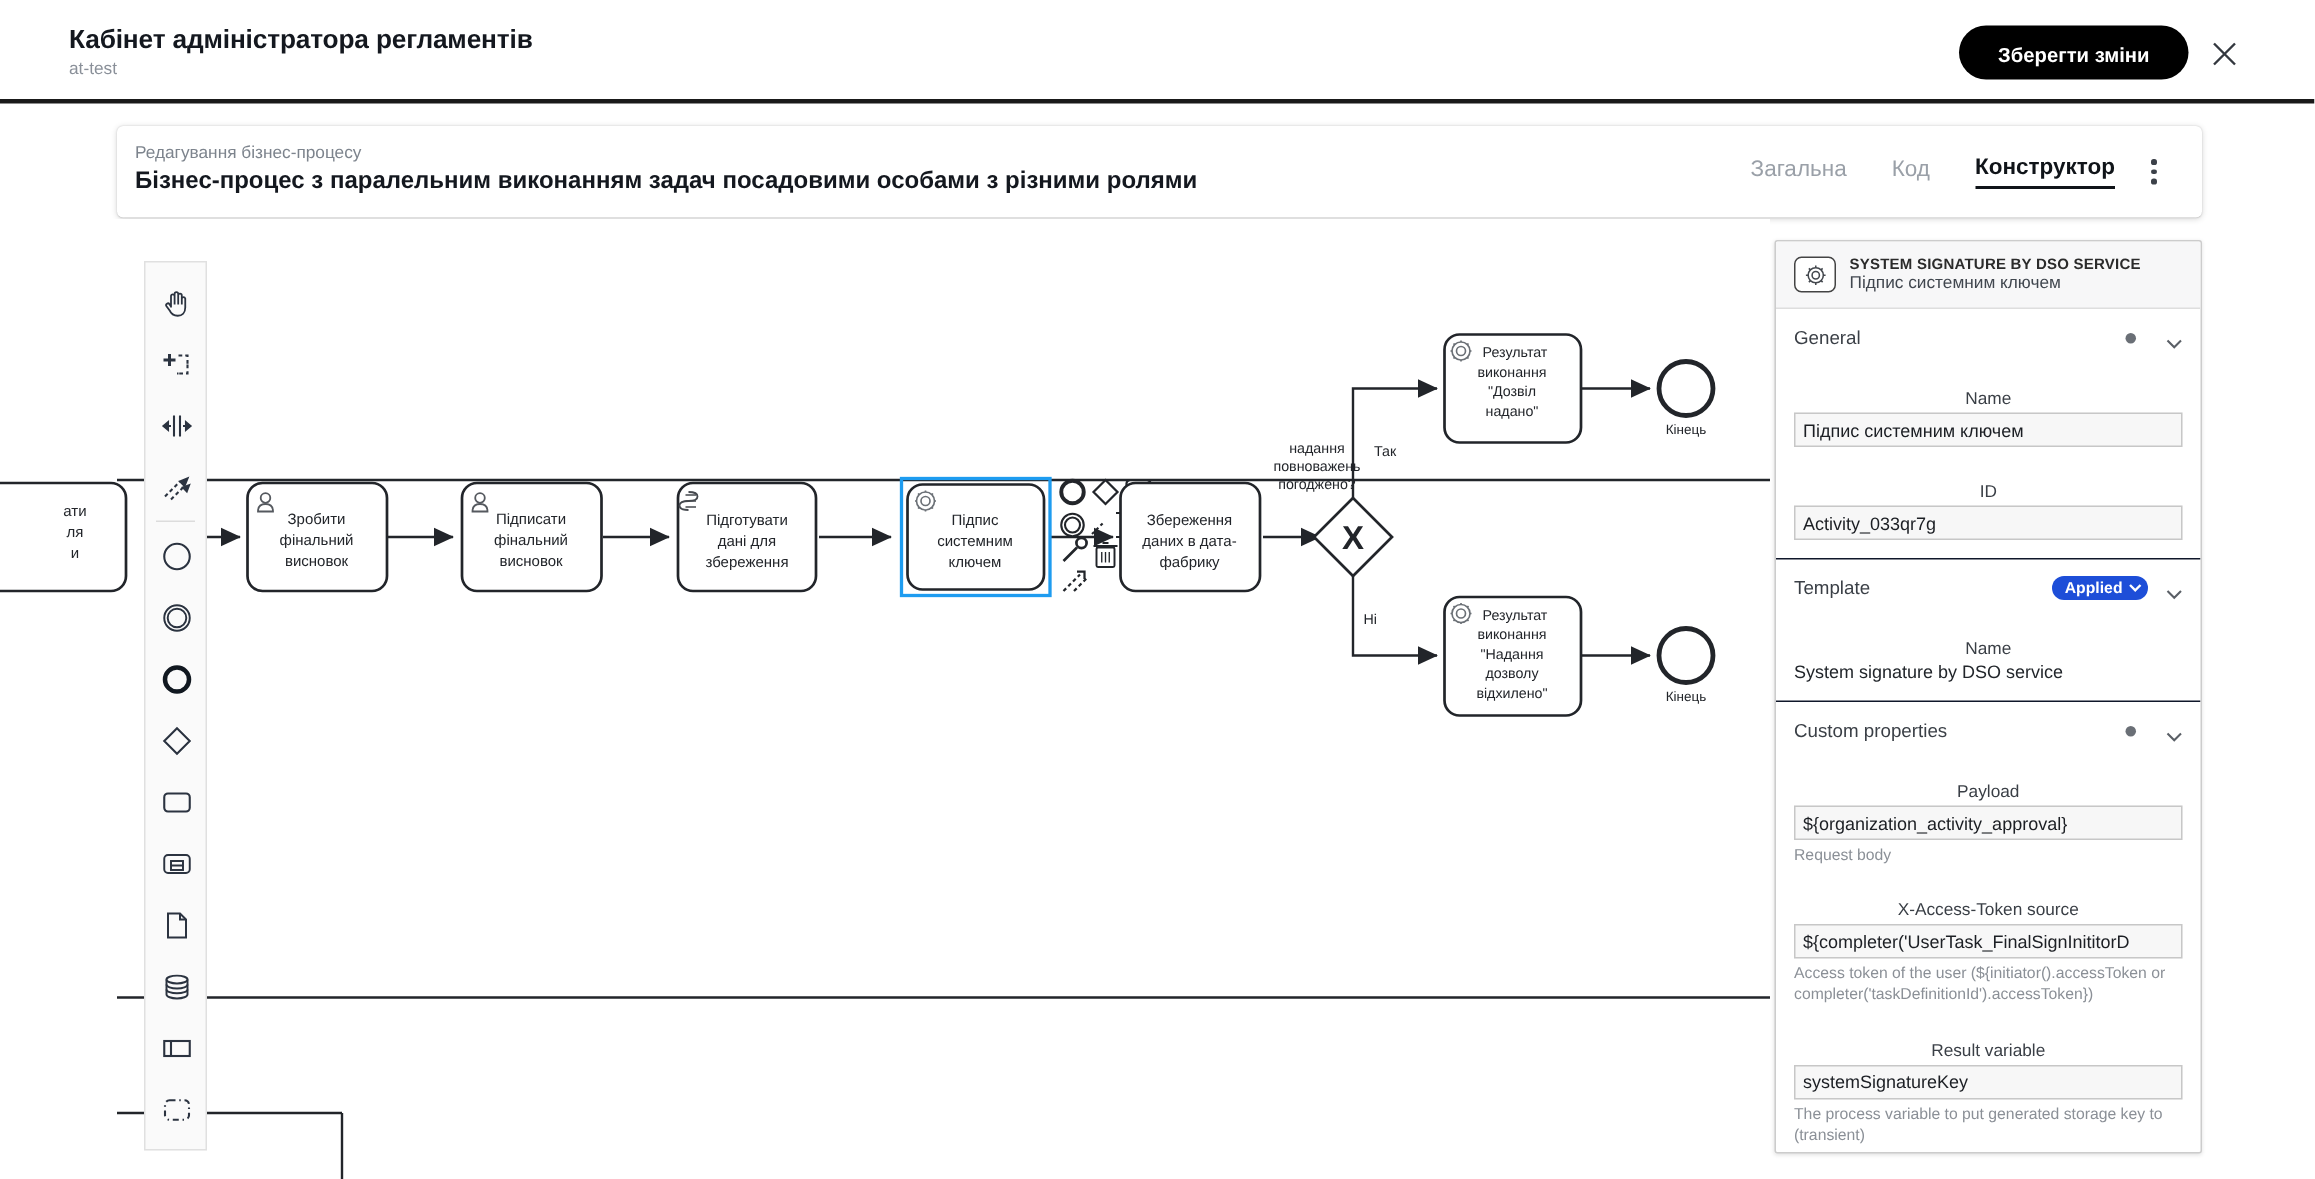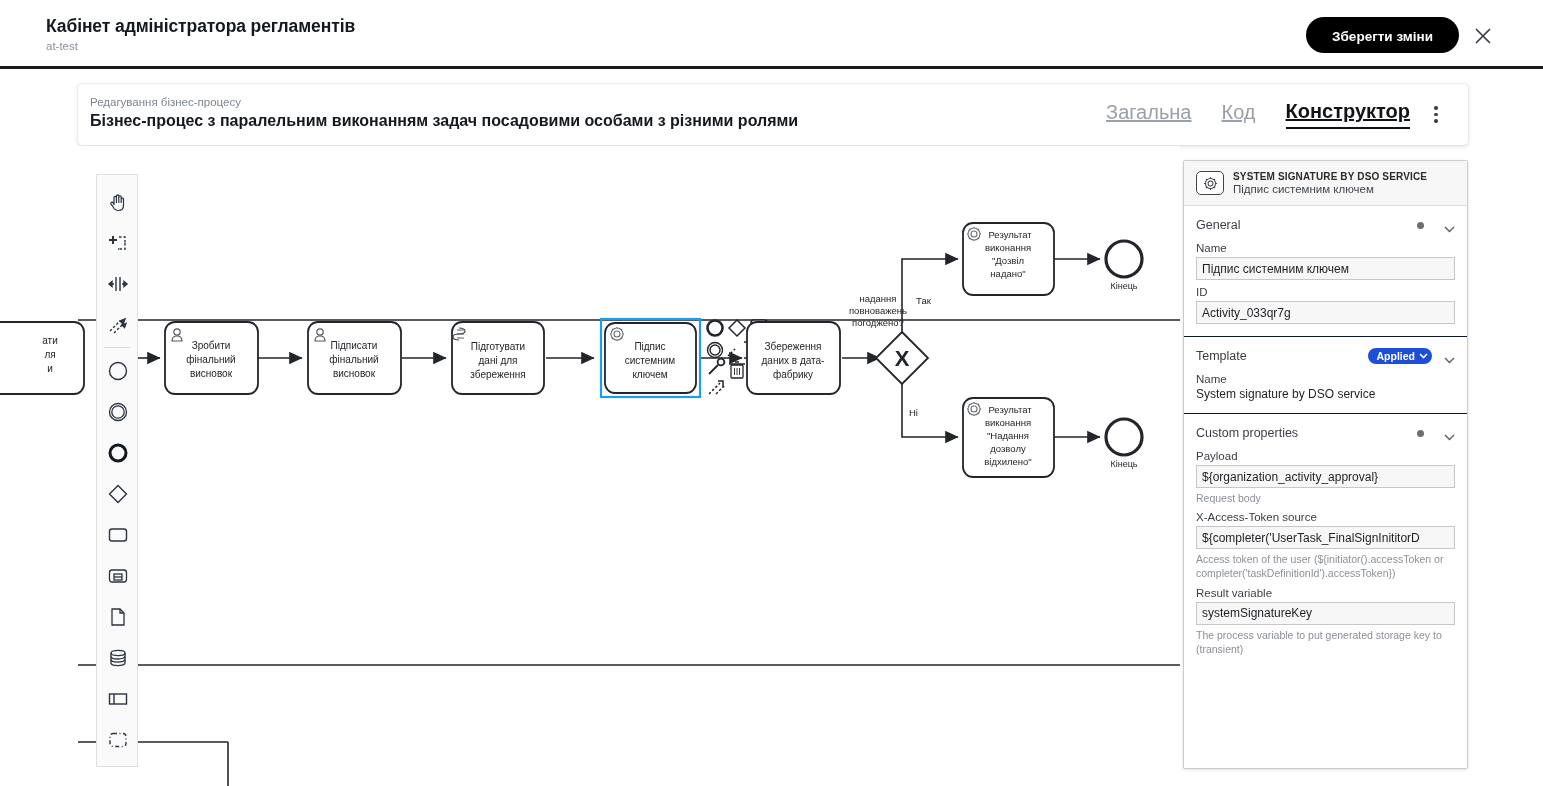--- a/index.html
+++ b/index.html
@@ -36,21 +36,21 @@
 
   
   .subcard {
     position: absolute; left: 78px; top: 84px; width: 1390px; height: 61px;
     background: #fff; border-radius: 4px;
     box-shadow: 0 1px 4px rgba(0,0,0,0.16), 0 0 1px rgba(0,0,0,0.2);
   }
   .crumb { position: absolute; left: 12px; top: 12px; font-size: 11.5px; color: #7d848d; }
   .proc-title { position: absolute; left: 12px; top: 28px; font-size: 16px; font-weight: bold; color: #14181f; }
   .tabs { position: absolute; right: 58px; top: 0; height: 61px; display: flex; align-items: center; gap: 30px; }
-  .tab { font-size: 20px; color: #9aa0a8; cursor: pointer; padding-bottom: 4px; text-decoration: underline; }
+  .tab { font-size: 15px; color: #9aa0a8; cursor: pointer; padding-bottom: 4px; }
   .tab.active { color: #101419; font-weight: bold; border-bottom: 2px solid #101419; }
   .kebab { position: absolute; right: 24px; top: 22px; width: 16px; height: 18px; cursor: pointer; }
   .kebab i { display: block; width: 3.5px; height: 3.5px; background: #3c4149; border-radius: 50%; margin: 0 auto 3px; }
 
   
   .canvas {
     position: absolute; left: 0; top: 146px; width: 1180px; height: 640px;
     background: #fff; overflow: hidden;
   }
   .canvas svg { position: absolute; left: 0; top: 0; }
@@ -88,21 +88,21 @@
   .group { border-bottom: 1px solid #0f172a; padding: 8px 12px 12px; }
   .group-head { display: flex; align-items: center; font-size: 12.5px; color: #3a3f46; height: 22px; }
   .group-head .gname { flex: 1; }
   .dot { width: 7px; height: 7px; border-radius: 50%; background: #6a6f76; margin-right: 20px; }
   .chev { width: 11px; height: 7px; }
   .badge {
     background: #1d4ed8; color: #fff; font-size: 10.5px; font-weight: bold;
     border-radius: 10px; padding: 2px 4px 2px 9px; margin-right: 12px;
     display: inline-flex; align-items: center; gap: 4px; cursor: pointer;
   }
-  .lbl { font-size: 11.5px; color: #3a3f46; margin-top: 6px; }
+  .lbl { font-size: 11.5px; color: #3a3f46; margin-top: 24px; text-align: center; }
   .val-static { font-size: 12px; color: #22262b; margin-top: 2px; }
   .field {
     width: 100%; height: 23px; margin-top: 3px;
     border: 1px solid #c7c7c7; background: #f7f7f7;
     font-size: 12px; color: #1c1f24; padding: 0 5px;
     font-family: "Liberation Sans", sans-serif;
   }
   .hint { font-size: 10.5px; color: #8b9097; margin-top: 3px; line-height: 1.35; }
 </style>
 </head>

